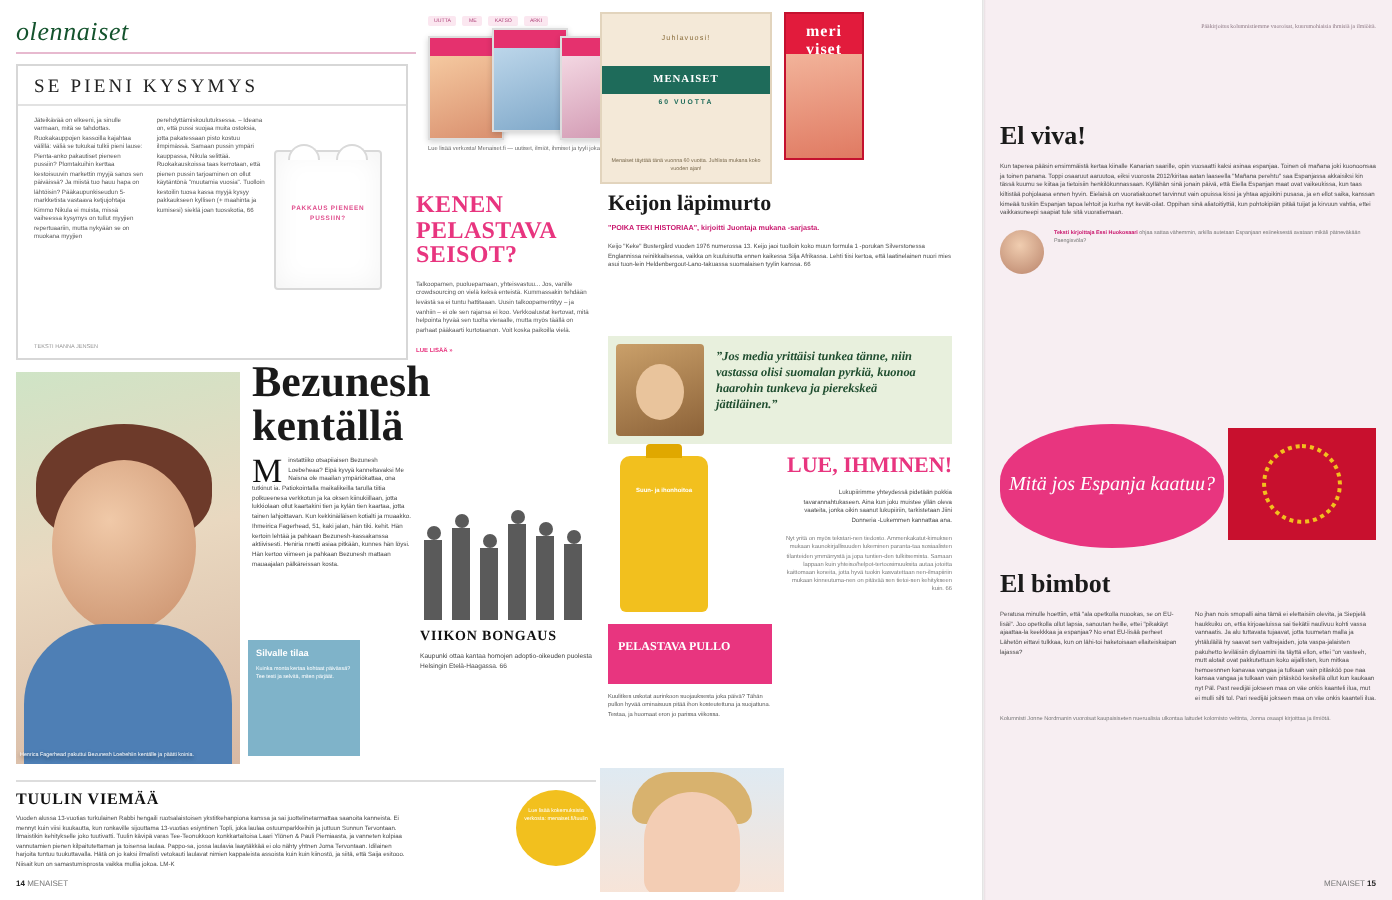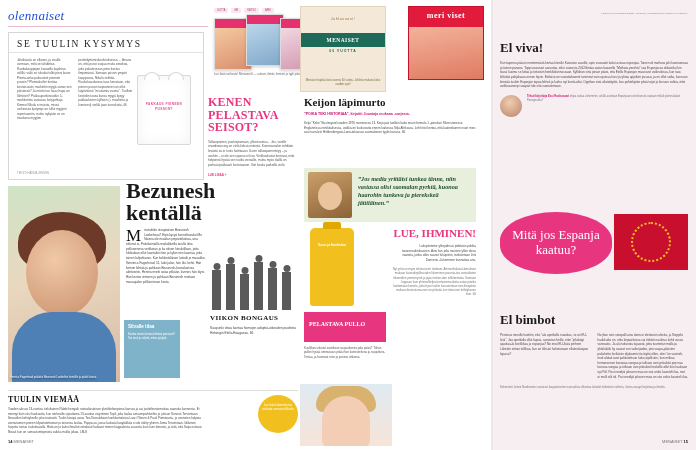--- a/index.html
+++ b/index.html
@@ -10,21 +10,21 @@
     font-family:"Liberation Sans", sans-serif;
     overflow:hidden;
   }
   .spread { position:relative; width:696px; height:450px; background:#ffffff; }
 
   
   .page-left { position:absolute; left:0; top:0; width:492px; height:450px; background:#fff; }
   .page-right { position:absolute; left:492px; top:0; width:204px; height:450px; background:#f7eef2; }
 
   .hdr-left { position:absolute; left:8px; top:8px; font-family:"Liberation Serif", serif;
-      font-style:italic; font-size:13px; color:#1d4ed8; letter-spacing:.3px; }
+      font-style:italic; font-size:13px; color:#14532d; letter-spacing:.3px; }
   .hdr-rule { position:absolute; left:8px; top:26px; width:200px; height:1px; background:#e7b9cf; }
 
   
   .box-kysymys { position:absolute; left:8px; top:32px; width:196px; height:148px;
       border:1px solid #d7d7d7; background:#fff; }
   .box-kysymys .ttl { font-family:"Liberation Serif", serif; font-size:9.5px; letter-spacing:1.6px;
       color:#222; padding:6px 8px 3px; border-bottom:1px solid #e2e2e2; }
   .box-kysymys .cols { display:flex; gap:6px; padding:5px 8px; }
   .box-kysymys .c { font-size:3.1px; line-height:1.45; color:#555; width:33%; }
   .bagwrap { position:absolute; right:6px; top:34px; width:66px; height:96px; }
@@ -69,21 +69,21 @@
   .adtop .ribbon span { display:block; text-align:center; color:#fff; font-size:5.4px;
       font-weight:bold; line-height:14px; font-family:"Liberation Serif", serif; letter-spacing:.5px; }
   .adtop .sub { position:absolute; left:0; right:0; top:42px; text-align:center; font-size:3.4px;
       color:#1e6b5a; font-weight:bold; letter-spacing:1px; }
   .adtop .hdln { position:absolute; left:0; right:0; top:10px; text-align:center; font-size:3.6px;
       color:#8a6d3b; letter-spacing:.6px; }
   .adtop .foot { position:absolute; left:4px; right:4px; bottom:4px; font-size:2.7px;
       color:#7a6a4e; line-height:1.4; text-align:center; }
 
   
-  .redcov { position:absolute; left:408px; top:6px; width:76px; height:74px; background:#e21b3c;
+  .redcov { position:absolute; left:392px; top:6px; width:40px; height:74px; background:#e21b3c;
       overflow:hidden; border:1px solid #c4112f; }
   .redcov .ttl { color:#fff; font-size:8px; font-weight:bold; text-align:center; margin-top:4px;
       font-family:"Liberation Serif", serif; letter-spacing:.5px; }
   .redcov .body { position:absolute; left:0; right:0; top:20px; bottom:0;
       background:linear-gradient(170deg,#f2b39a,#e07a62); }
 
   
   .bez-photo { position:absolute; left:8px; top:186px; width:112px; height:196px;
       background:linear-gradient(165deg,#cfe4c6 0%,#e9d8c0 45%,#d8b9a4 100%); overflow:hidden; }
   .bez-photo .face { position:absolute; left:18px; top:44px; width:72px; height:86px; border-radius:50%;
@@ -167,38 +167,38 @@
       border-radius:30px 30px 10px 10px; }
 
   .pg-left-foot { position:absolute; left:8px; bottom:6px; font-size:4px; color:#777; }
   .pg-left-foot b { color:#222; }
 
   
   .hdr-right { position:absolute; right:8px; top:8px; font-family:"Liberation Serif", serif;
       font-style:italic; font-size:12.5px; color:#c9186e; text-align:right; }
   .hdr-right .sub { font-style:normal; font-size:2.9px; color:#8a7480; margin-top:3px; line-height:1.4; }
 
-  .elviva { position:absolute; left:8px; top:40px; width:188px; }
+  .elviva { position:absolute; left:8px; top:60px; width:188px; }
   .elviva h3 { margin:0; font-family:"Liberation Serif", serif; font-size:13px; color:#1a1a1a; }
   .elviva p { margin:5px 0 0; font-size:3.05px; line-height:1.52; color:#4a4a4a; }
   .elviva .byline { margin-top:6px; display:flex; gap:5px; align-items:flex-start; }
   .elviva .avatar { width:22px; height:22px; border-radius:50%;
       background:radial-gradient(circle at 45% 35%,#f0cdb0,#b9836a); flex:none; }
   .elviva .bytxt { font-size:2.7px; line-height:1.45; color:#777; }
   .elviva .bytxt b { color:#c9186e; }
 
   .espanja { position:absolute; left:8px; top:212px; width:112px; height:62px; background:#e8357f;
       border-radius:50%/46%; display:flex; align-items:center; justify-content:center; }
-  .espanja span { color:#fff; font-family:"Liberation Serif", serif; 
-      font-size:13px; text-align:center; line-height:1.12; }
+  .espanja span { color:#fff; font-family:"Liberation Serif", serif; font-style:italic;
+      font-size:10px; line-height:1.12; }
   .stars { position:absolute; right:8px; top:214px; width:74px; height:56px; background:#c8102e;
       display:flex; align-items:center; justify-content:center; }
   .stars .ring { width:40px; height:40px; border-radius:50%; border:2px dotted #f2c01e; }
 
-  .bimbot { position:absolute; left:8px; top:284px; width:188px;margin-top:28px; }
+  .bimbot { position:absolute; left:8px; top:284px; width:188px; }
   .bimbot h3 { margin:0; font-family:"Liberation Serif", serif; font-size:13px; color:#1a1a1a; }
   .bimbot .cols { display:flex; gap:7px; margin-top:5px; }
   .bimbot .c { font-size:3.05px; line-height:1.52; color:#4a4a4a; width:50%; }
   .bimbot .sig { margin-top:6px; font-size:2.8px; color:#777; line-height:1.45; }
 
   .pg-right-foot { position:absolute; right:8px; bottom:6px; font-size:4px; color:#777; }
   .pg-right-foot b { color:#222; }
 
   .gutter { position:absolute; left:491px; top:0; width:2px; height:450px;
       background:linear-gradient(90deg,rgba(0,0,0,.12),rgba(0,0,0,0)); }
@@ -207,21 +207,21 @@
 <body>
 
 <div class="spread">
 
   <div class="page-left">
 
     <div class="hdr-left">olennaiset</div>
     <div class="hdr-rule"></div>
 
     <div class="box-kysymys">
-      <div class="ttl">SE TUULIN KYSYMYS</div>
+      <div class="ttl">SE PIENI KYSYMYS</div>
       <div class="cols">
         <div class="c">Jäteikävää on elkeeni, ja sinulle varmaan, mitä se tahdottas. Ruokakauppojen kassoilla kajahtaa välillä: väliä se tukukai tulkii pieni lause: Pienta-anko pakautiset pieneen pussiin? Plomtakuihin kerttaa kestoisuuvin markettin myyjä sanos sen päiväissä? Ja miistä tuo hauu hapa on lähtöisin? Pääkaupunkiseudun 5-markketista vastaava ketjujohtaja Kimmo Nikula ei muista, missä vaiheessa kysymys on tullut myyjien repertuaariin, mutta nykyään se on muokana myyjien</div>
         <div class="c">perehdyttämiskoulutuksessa. – Ideana on, että pussi suojaa muita ostoksia, jotta pakatessaan pisto kostuu ilmpimässä. Samaan pussin ympäri kauppassa, Nikula selittää. Ruokakauskoissa taas kerrotaan, että pienen pussin tarjoaminen on ollut käytäntönä "muutamia vuosia". Tuolloin kestoilin tuosa kassa myyjä kysyy pakkaukseen kyllisen (+ maahinta ja kumisesi) sieklä joan tuosskotia, 66</div>
         <div class="c"></div>
       </div>
       <div class="bagwrap">
         <div class="bag">
           <div class="hole l"></div>
           <div class="hole r"></div>
           <div class="lbl">PAKKAUS PIENEEN PUSSIIN?</div>

